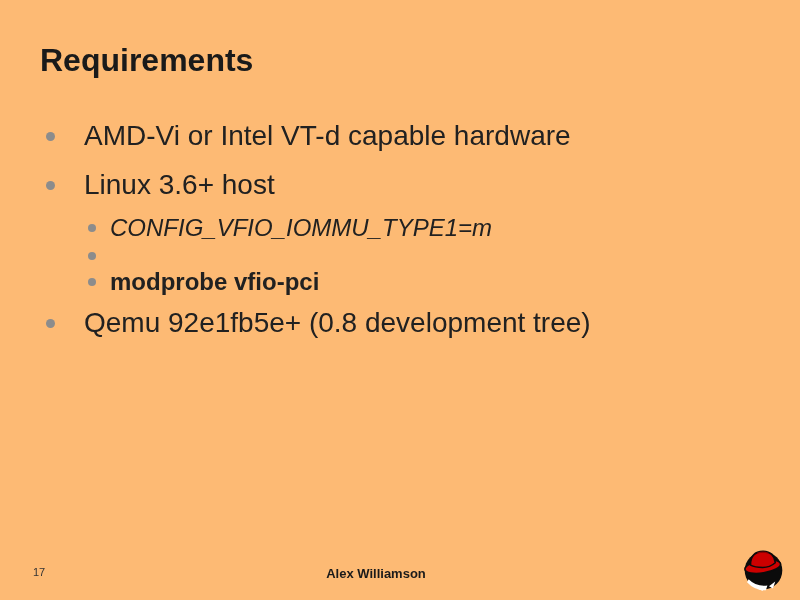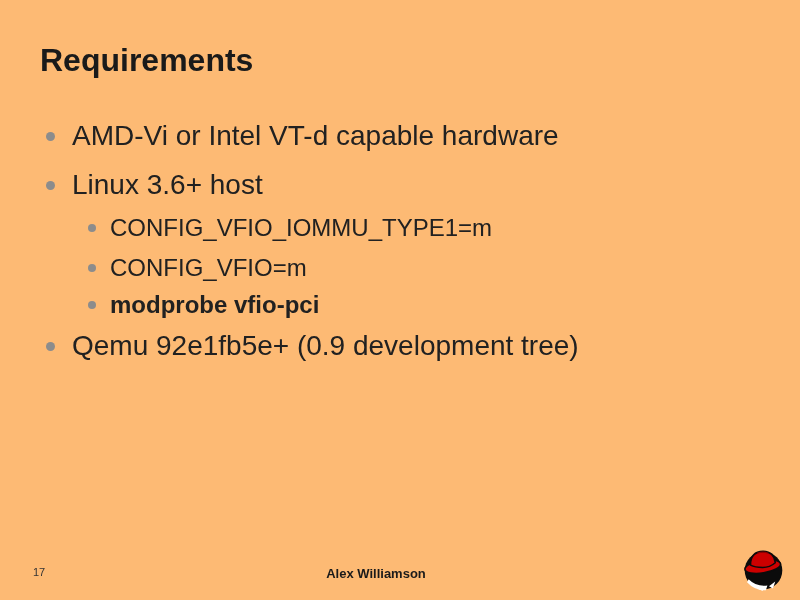--- a/index.html
+++ b/index.html
@@ -37,38 +37,39 @@
   }
   .bullet-row .dot {
     border-radius: 50%;
     background: #8c8c8c;
     flex: 0 0 auto;
   }
   .bullet-row.l1 {
     margin-left: 46px;
     font-size: 28px;
     line-height: 36px;
+    gap: 12px;
   }
   .bullet-row.l1 .dot {
     width: 9px;
     height: 9px;
     margin-right: 17px;
   }
   .bullet-row.l2 {
     margin-left: 88px;
     font-size: 24px;
     line-height: 31px;
   }
   .bullet-row.l2 .dot {
     width: 8px;
     height: 8px;
     margin-right: 14px;
   }
   .mt13 { margin-top: 13px; text-align: right; }
-  .mt9  { margin-top: 9px; }
+  .mt9  { margin-top: 9px; font-style: italic; }
   .mt6  { margin-top: 6px; font-weight: bold; }
   .mt8  { margin-top: 8px; }
   .footer-page-number {
     position: absolute;
     left: 33px;
     top: 566px;
     font-size: 11px;
     color: #333333;
   }
   .footer-author {
@@ -108,32 +109,31 @@
       <span>Linux 3.6+ host</span>
     </div>
 
     <div class="bullet-row l2 mt9">
       <span class="dot"></span>
       <span>CONFIG_VFIO_IOMMU_TYPE1=m</span>
     </div>
 
     <div class="bullet-row l2 mt9">
       <span class="dot"></span>
-      <span>CONFIG_VFIO=m</span>
     </div>
 
 
     <div class="bullet-row l2 mt6">
       <span class="dot"></span>
       <span>modprobe vfio-pci</span>
     </div>
 
     <div class="bullet-row l1 mt8">
       <span class="dot"></span>
-      <span>Qemu 92e1fb5e+ (0.9 development tree)</span>
+      <span>Qemu 92e1fb5e+ (0.8 development tree)</span>
     </div>
 
   </div>
 
   <div class="footer-page-number">17</div>
 
   <div class="footer-author">Alex Williamson</div>
 
   <div class="footer-logo">
     <svg width="47" height="48" viewBox="0 0 60 60" xmlns="http://www.w3.org/2000/svg">

